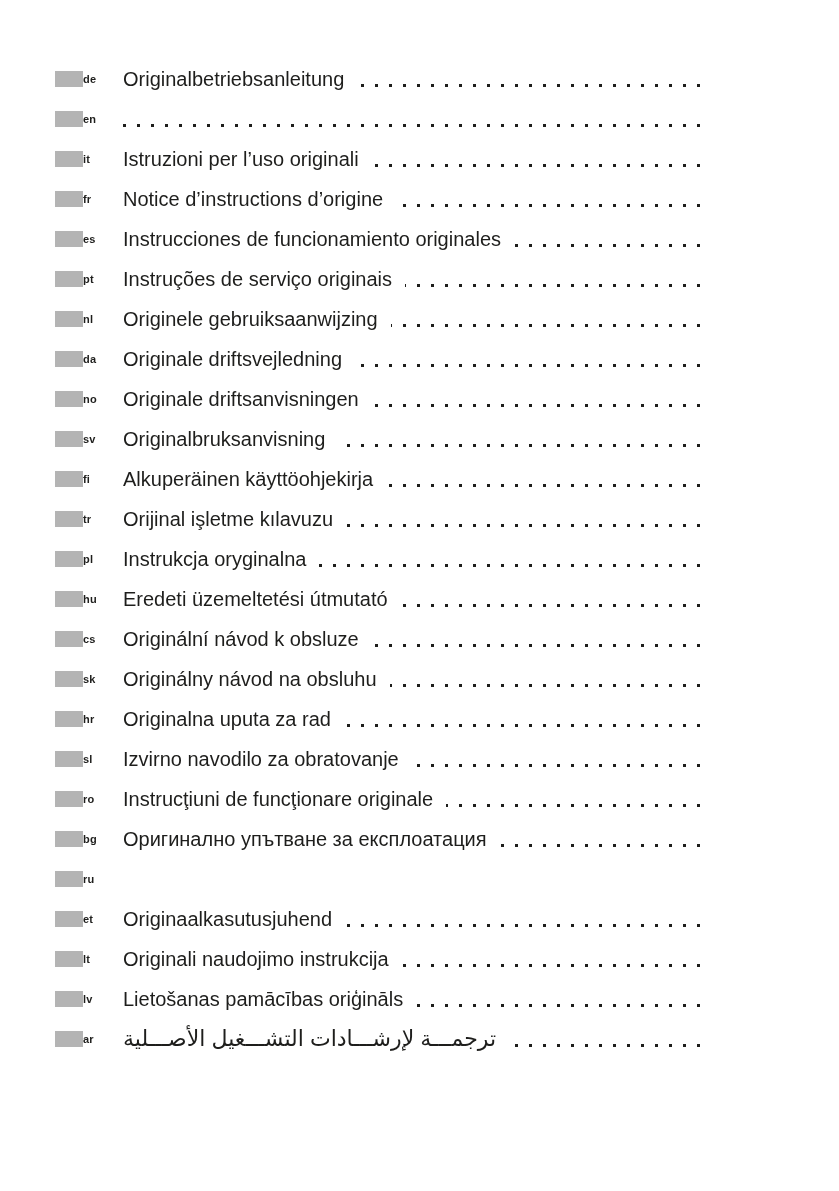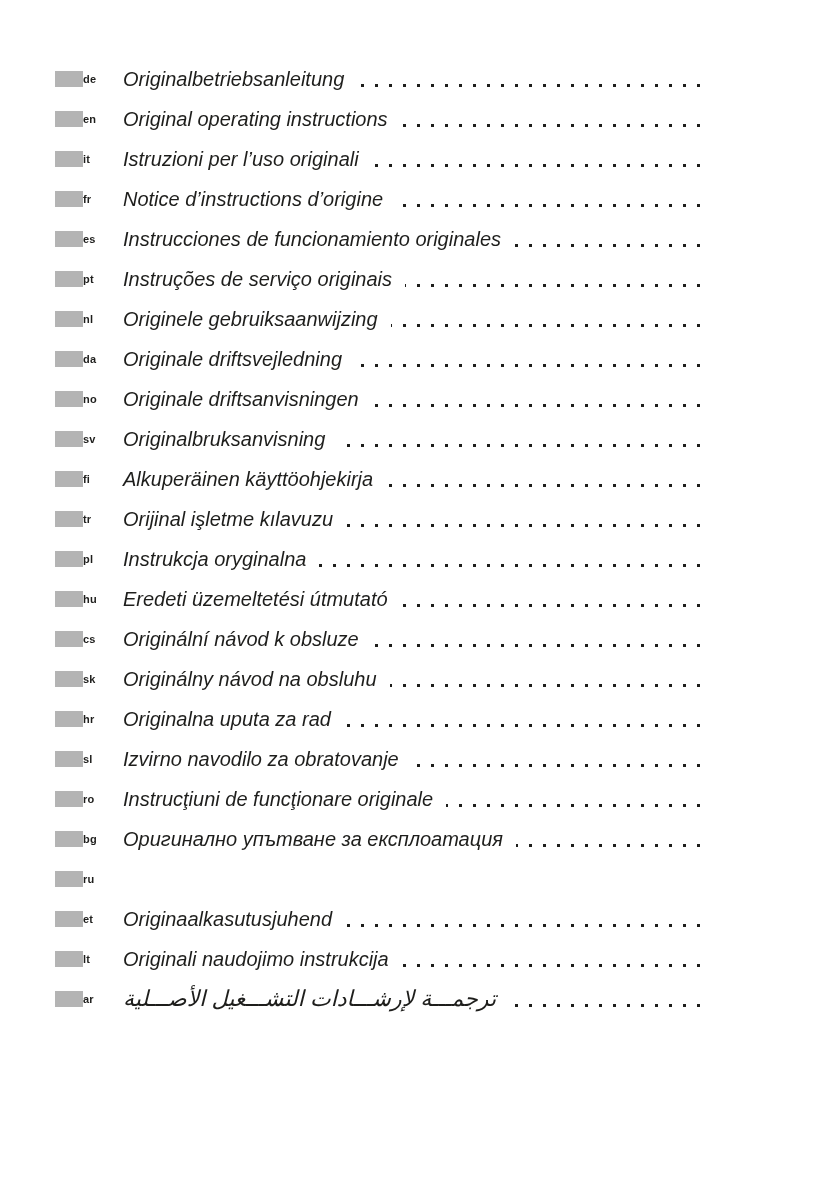--- a/index.html
+++ b/index.html
@@ -69,21 +69,20 @@
   .label {
     position: absolute;
     left: 0;
     top: 50%;
     transform: translateY(-50%);
     z-index: 1;
     background: var(--paper);
     padding-right: 13px;
     font-size: 20px;
     white-space: nowrap;
-    font-style: italic;
   }
   .label[dir="rtl"] {
     font-size: 22px;
   }
 </style>
 </head>
 <body>
 
 <div class="page">
   <div id="toc">
@@ -92,21 +91,20 @@
     <div class="line">
       <span class="dots"></span>
       <span class="label" dir="ltr">Originalbetriebsanleitung</span>
     </div>
   </div>
 
   <div class="row">
     <span class="badge">en</span>
     <div class="line">
       <span class="dots"></span>
-      <span class="label" dir="ltr">Original operating instructions</span>
     </div>
   </div>
 
   <div class="row">
     <span class="badge">it</span>
     <div class="line">
       <span class="dots"></span>
       <span class="label" dir="ltr">Istruzioni per l’uso originali</span>
     </div>
   </div>
@@ -261,20 +259,27 @@
   </div>
 
   <div class="row">
     <span class="badge">lt</span>
     <div class="line">
       <span class="dots"></span>
       <span class="label" dir="ltr">Originali naudojimo instrukcija</span>
     </div>
   </div>
 
+  <div class="row">
+    <span class="badge">lv</span>
+    <div class="line">
+      <span class="dots"></span>
+      <span class="label" dir="ltr">Lietošanas pamācības oriģināls</span>
+    </div>
+  </div>
 
   <div class="row">
     <span class="badge">ar</span>
     <div class="line">
       <span class="dots"></span>
       <span class="label" dir="rtl">ترجمـــة لإرشـــادات التشـــغيل الأصـــلية</span>
     </div>
   </div>
 </div>
 </div>

